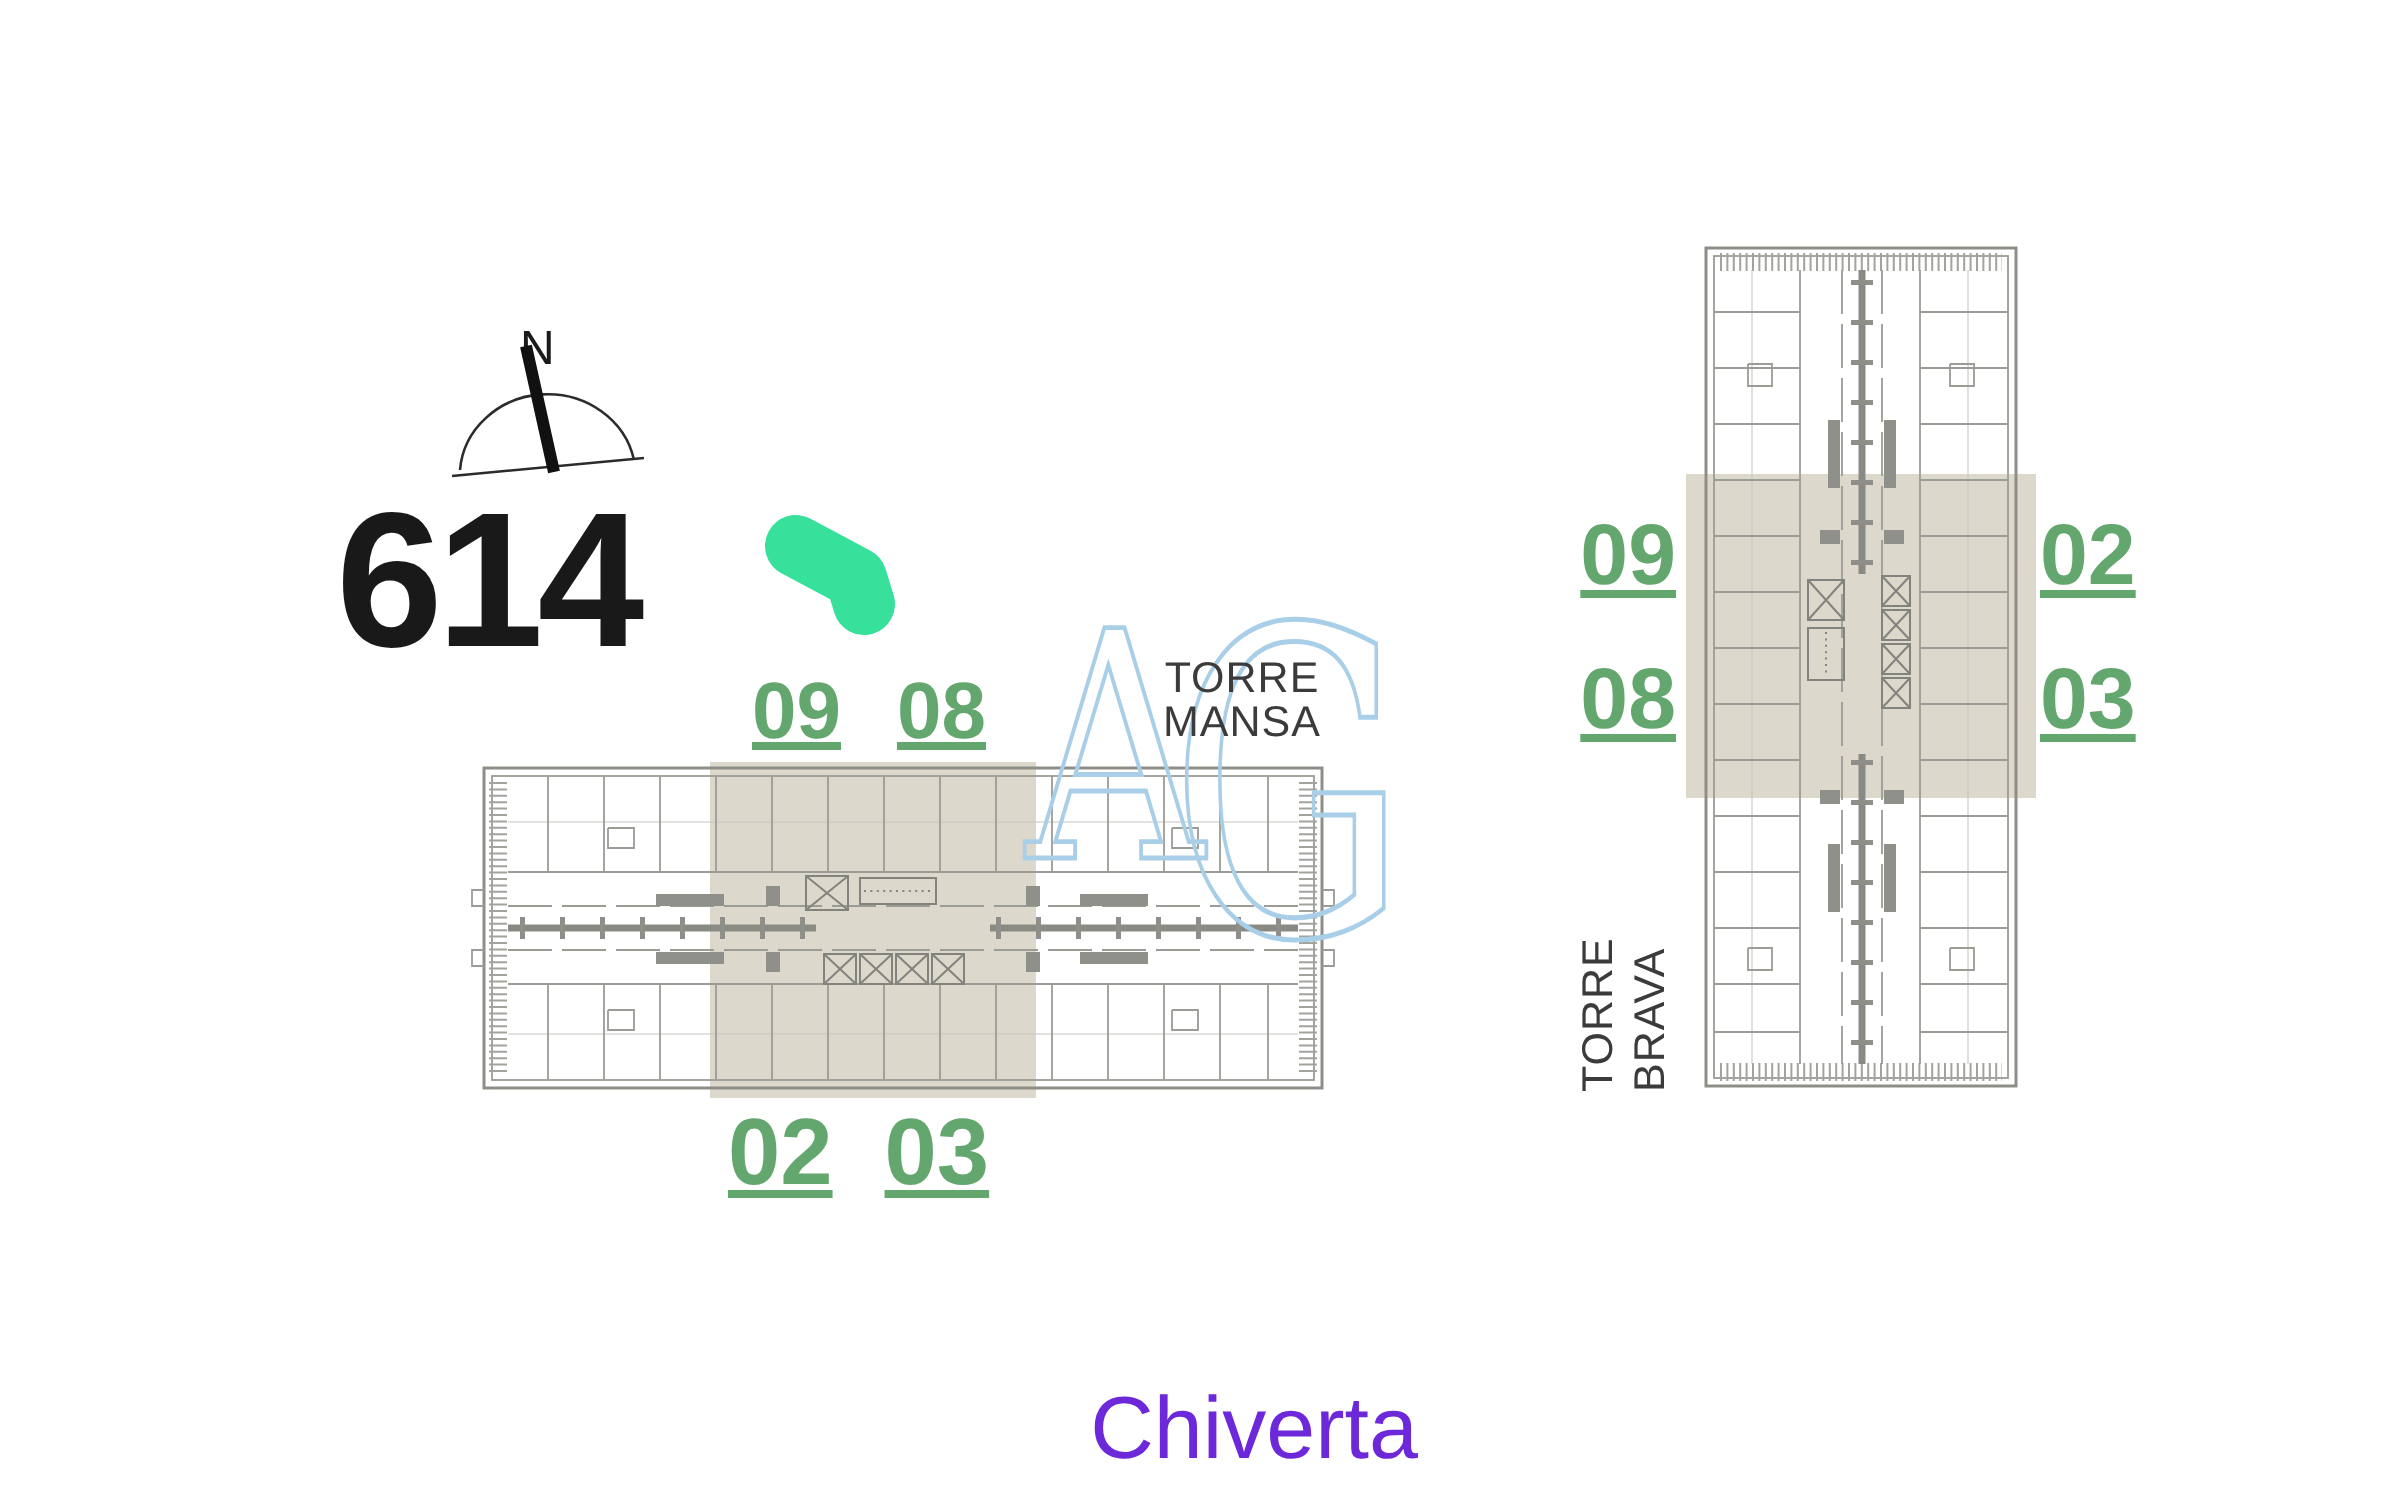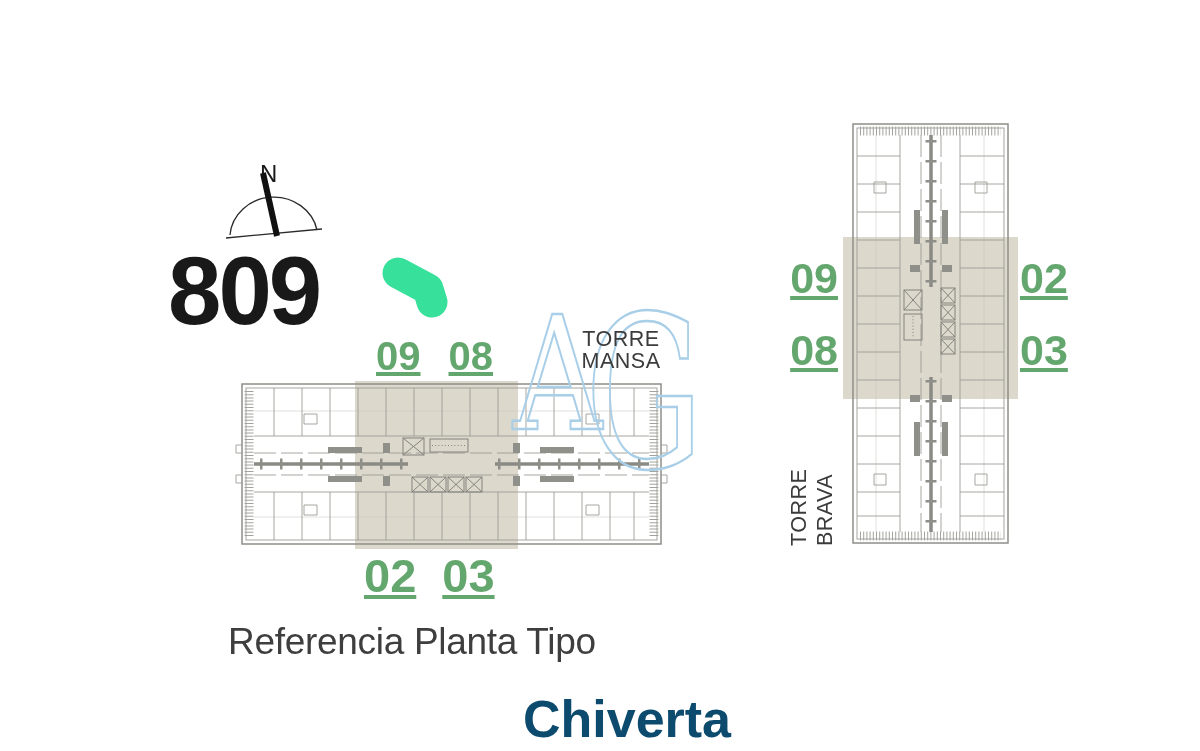--- a/index.html
+++ b/index.html
@@ -32,21 +32,21 @@
   .tower-name{
     color:var(--text-dark);font-size:21.5px;line-height:22px;font-weight:500;
     letter-spacing:.5px;text-align:center;
   }
   .tower-name span{display:block;}
   .rot-90{transform:rotate(-90deg);transform-origin:center center;}
   .caption{
     font-size:37px;letter-spacing:-.3px;color:#3e3e3e;line-height:1.1;
   }
   .brand{
-    font-size:52px;font-weight:700;color:#0c4a6e;line-height:1.1;
+    font-size:44px;font-weight:400;color:#6d28d9;line-height:1.1;
   }
   
   .north{font-family:"Liberation Sans",sans-serif;font-size:24px;font-weight:500;fill:#1a1a1a;}
   .cArc{stroke:#2b2b2b;stroke-width:1.3;fill:none;}
   .cNeedle{stroke:#111;stroke-width:6;}
   
   .marker{stroke:var(--highlight-green);stroke-width:31;fill:none;
     stroke-linecap:round;stroke-linejoin:round;}
   
   .tan{fill:var(--plan-highlight-tan);opacity:.9;}
@@ -71,21 +71,21 @@
 
 <div class="canvas">
 
   <svg class="abs" style="left:222px;top:152px" width="104" height="92" viewBox="0 0 104 92">
     <text x="38" y="30" class="north">N</text>
     <path class="cArc" d="M8 83 A 44 41 0 0 1 95 78"></path>
     <line class="cArc" x1="4" y1="86" x2="100" y2="77"></line>
     <line class="cNeedle" x1="41" y1="21" x2="55" y2="84"></line>
   </svg>
 
-  <div class="abs unit-number" style="left:168px;top:243px">809</div>
+  <div class="abs unit-number" style="left:168px;top:243px">614</div>
 
   <svg class="abs" style="left:374px;top:251px" width="80" height="74" viewBox="0 0 80 74">
     <path class="marker" d="M24 22 L54 38 L58 51"></path>
   </svg>
 
   <div class="abs lblrow" style="left:376px;top:336px;gap:28px">
     <span class="lbl lbl40">09</span>
     <span class="lbl lbl40">08</span>
   </div>
 
@@ -145,21 +145,20 @@
   <div class="abs tower-name" style="left:575px;top:328px;width:92px">
     <span>TORRE</span>
     <span>MANSA</span>
   </div>
 
   <div class="abs lblrow" style="left:364px;top:552px;gap:26px">
     <span class="lbl lbl47">02</span>
     <span class="lbl lbl47">03</span>
   </div>
 
-  <div class="abs caption" style="left:228px;top:622px">Referencia Planta Tipo</div>
 
   <div class="abs brand" style="left:627px;top:691px;transform:translateX(-50%)">Chiverta</div>
 
   <svg class="abs" style="left:843px;top:121px" width="175" height="425" viewBox="-5 0 175 423">
     <rect class="tan" x="-5" y="115" width="175" height="162"></rect>
     <g class="plan">
       <rect x="5" y="2" width="155" height="419" class="swA"></rect>
       <rect x="9" y="6" width="147" height="411" class="swB"></rect>
       <line x1="12" y1="9" x2="153" y2="9" class="comb c9"></line>
       <line x1="12" y1="414" x2="153" y2="414" class="comb c9"></line>

